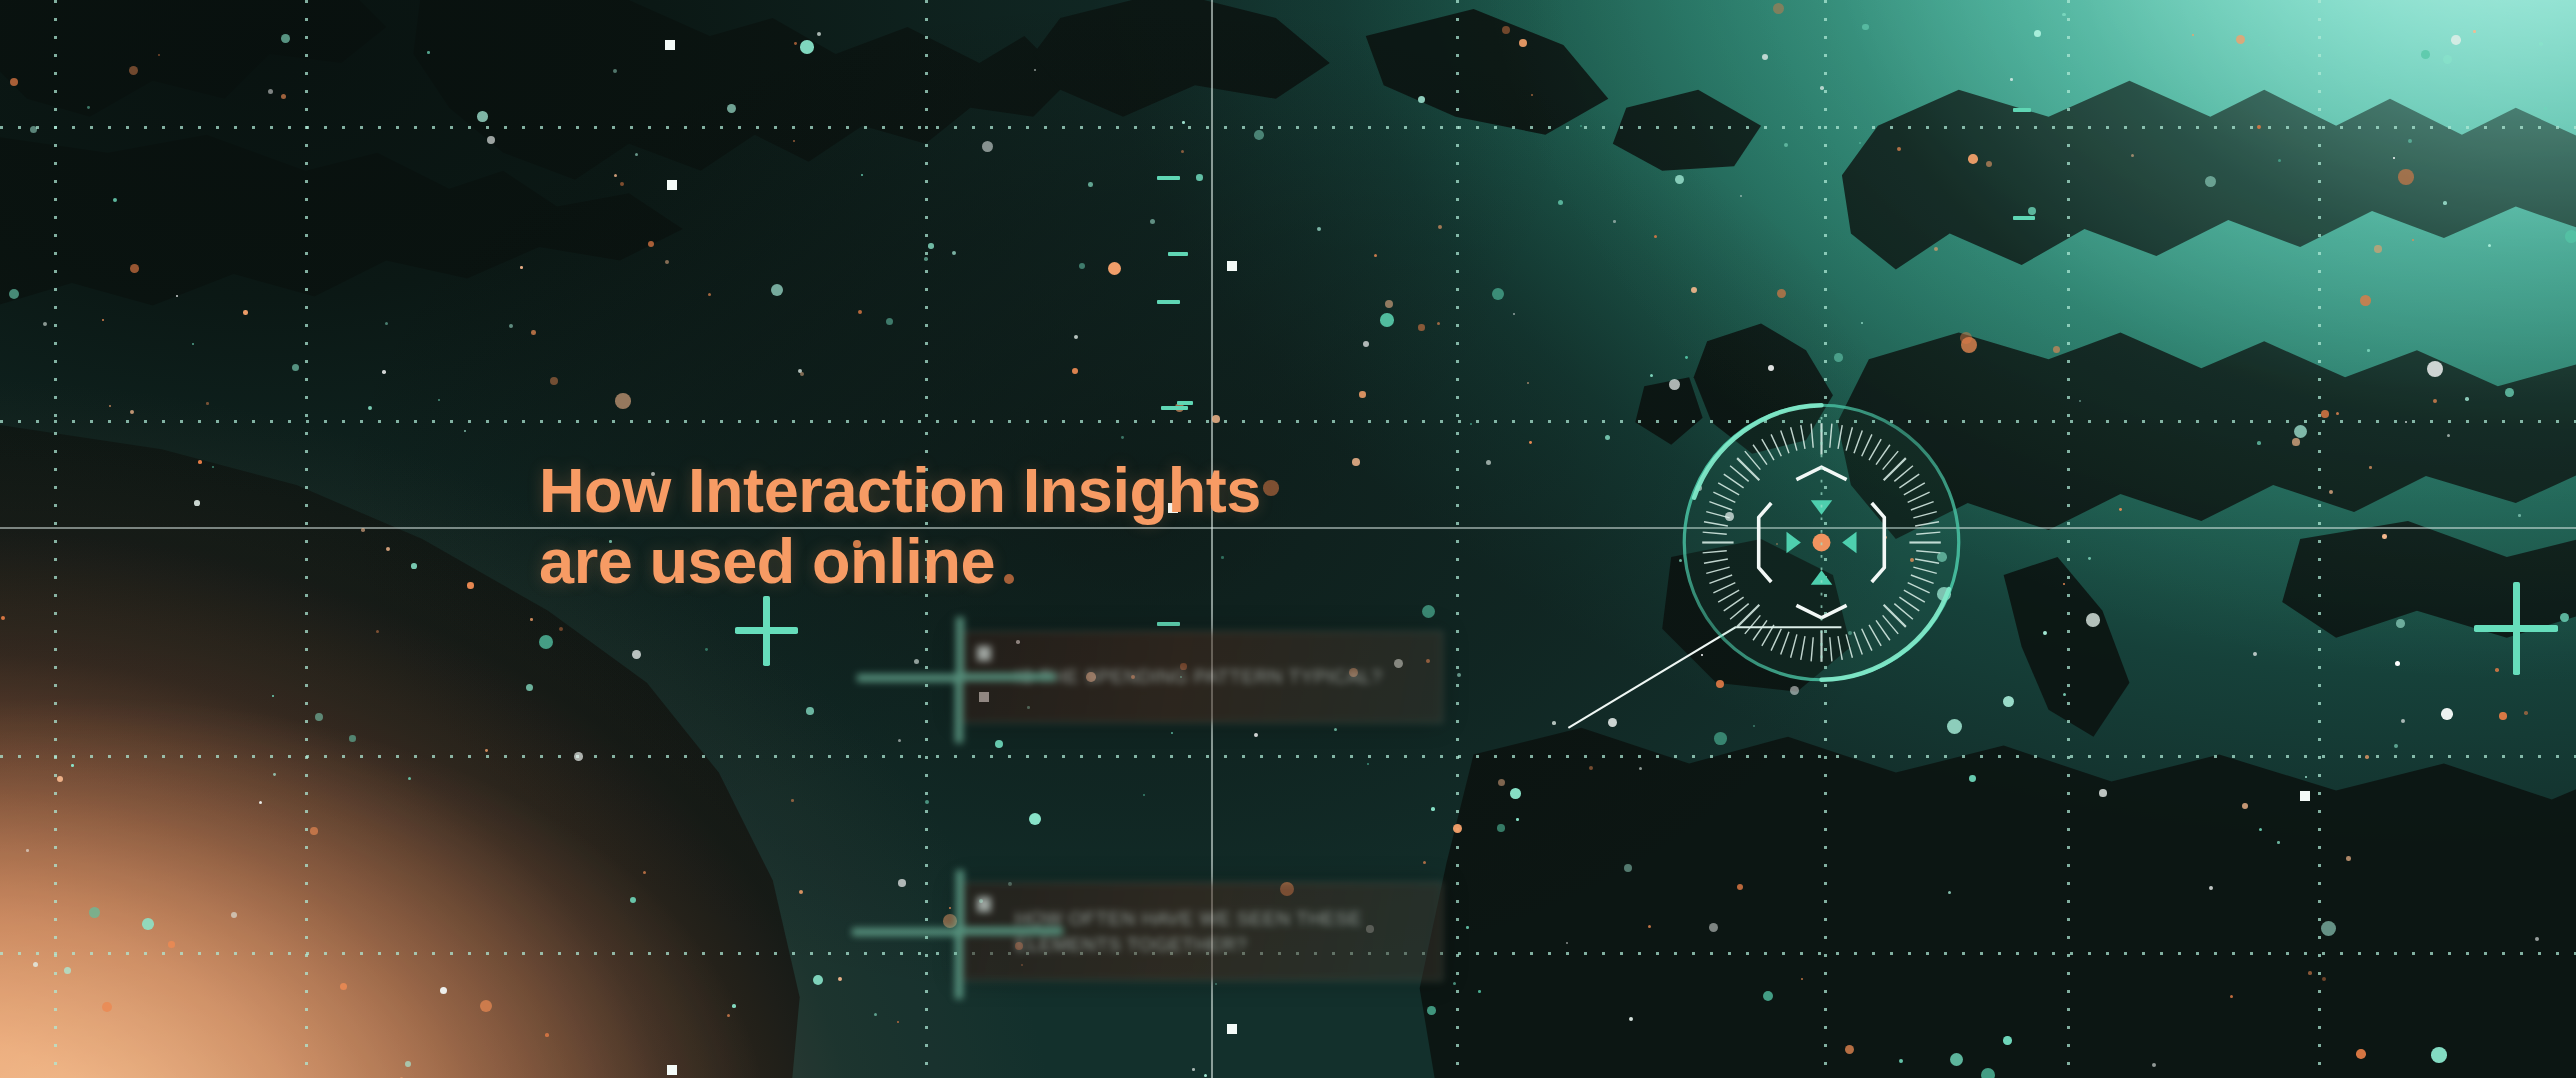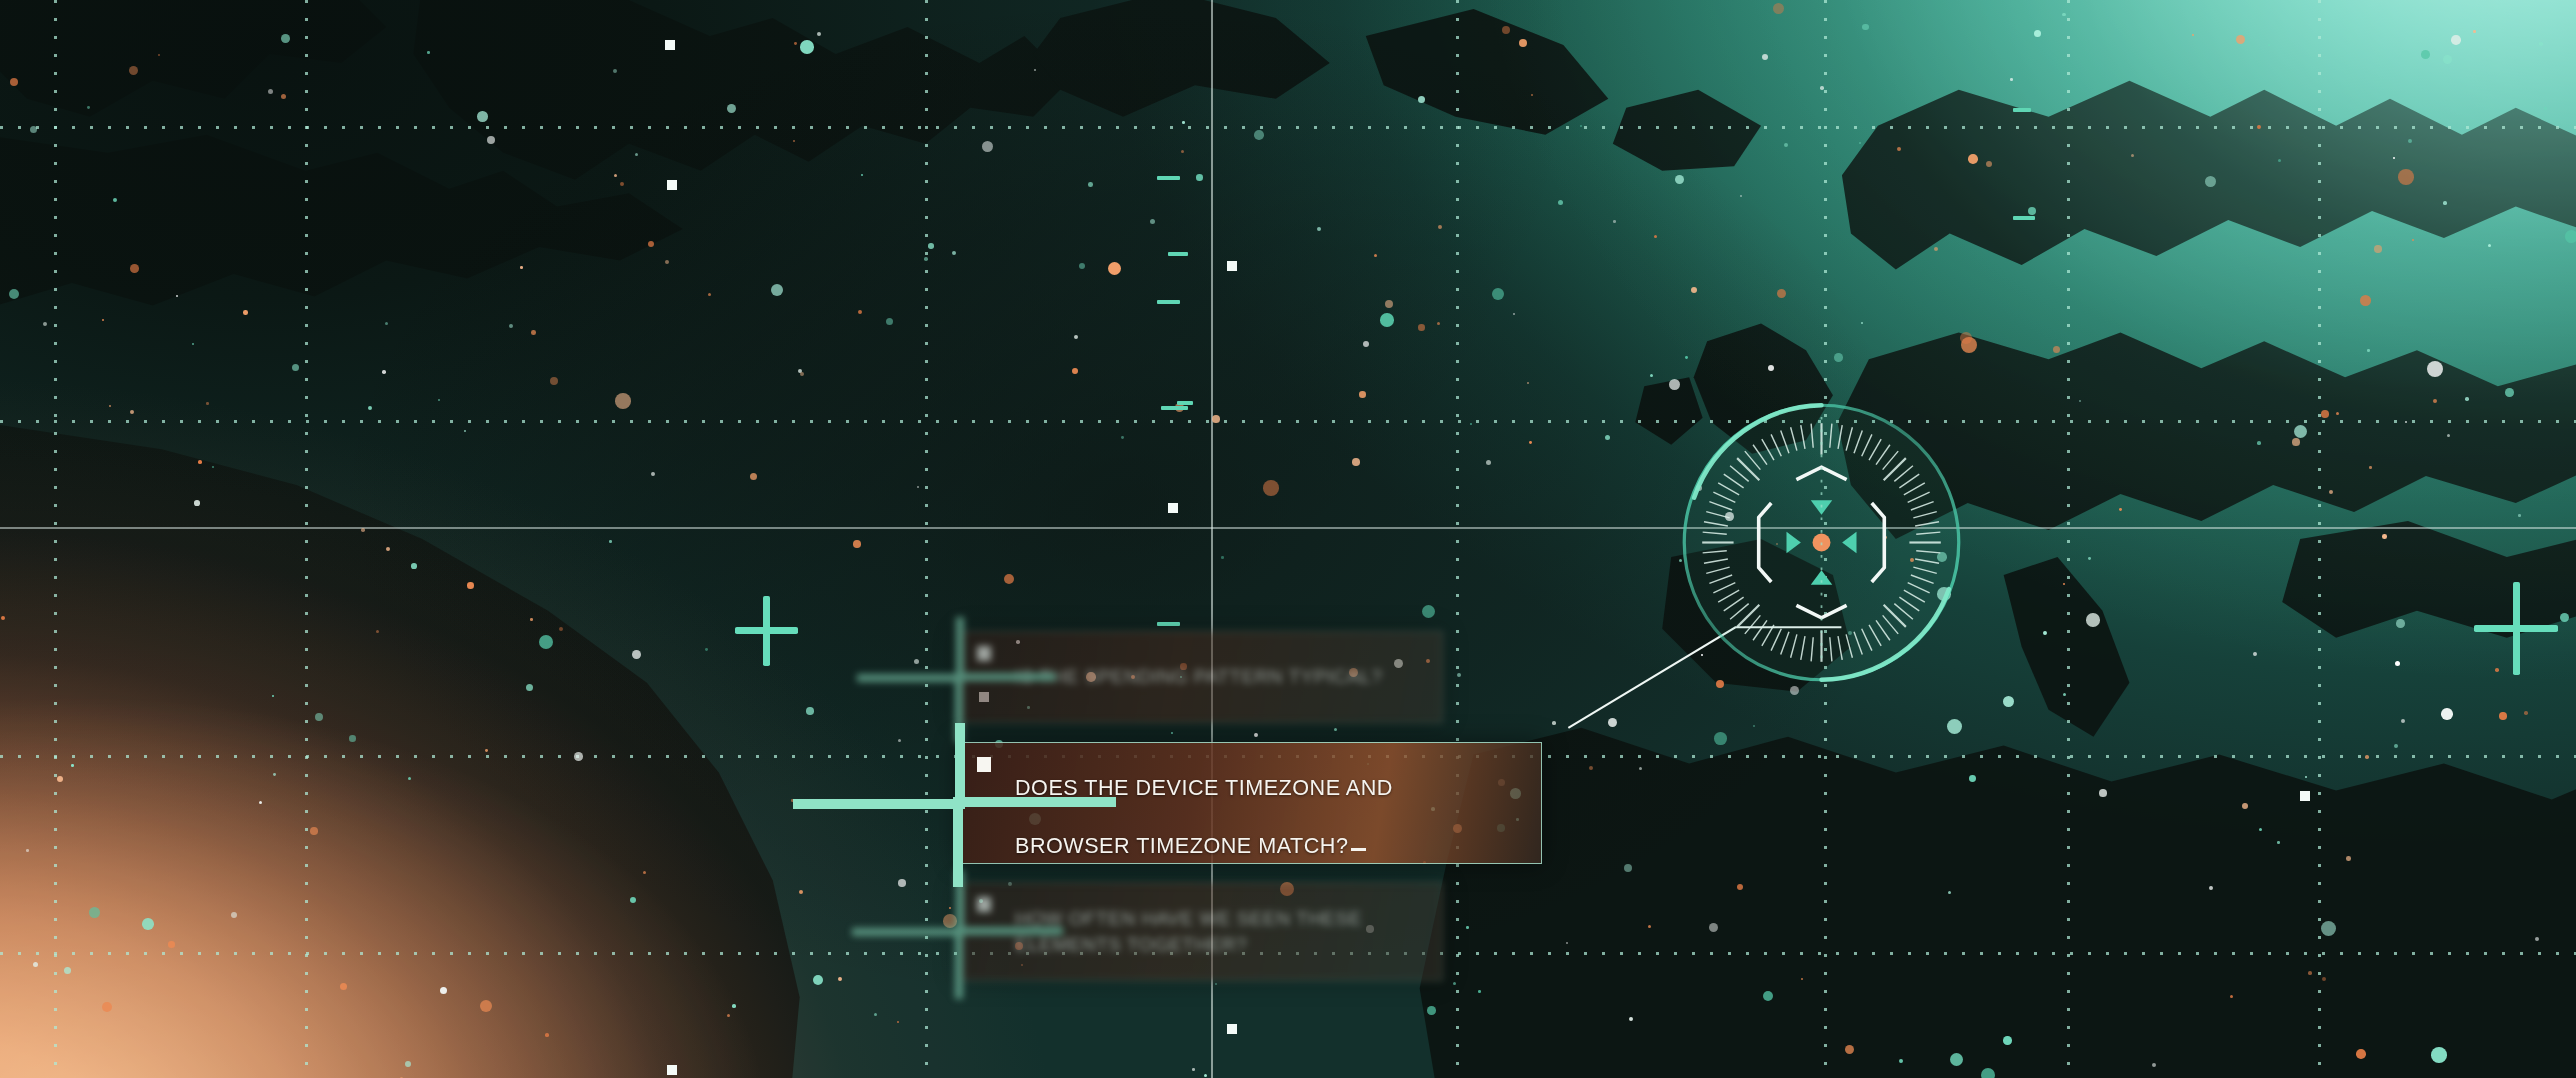--- a/index.html
+++ b/index.html
@@ -696,45 +696,32 @@
       <div class="arm-v" style="left:-4.5px; top:-4.5px; height:70px;"></div>
     </div>
     <div class="br-br">
       <div class="arm-h" style="right:-3.6px; bottom:-4.5px; width:106px;"></div>
       <div class="arm-v" style="right:-4.5px; bottom:-4.5px; height:65px;"></div>
     </div>
     <span class="marker"></span>
     <div class="card-text">IS THE SPENDING PATTERN TYPICAL?</div>
   </div>
 
-  <div class="card focus" id="card1" style="left:958px; top:742px; width:584px; height:122px;">
-    <div class="br-tl">
-      <div class="arm-h" style="left:-5.4px; top:-6.3px; width:162px; height:10px;"></div>
-      <div class="arm-v" style="left:-6.3px; top:-6.3px; height:90px; width:10px;"></div>
-    </div>
-    <div class="br-br">
-      <div class="arm-h" style="right:-5.4px; bottom:-6.3px; width:171px; height:10px;"></div>
-      <div class="arm-v" style="right:-6.3px; bottom:-6.3px; height:86px; width:10px;"></div>
-    </div>
-    <span class="marker"></span>
-    <div class="card-text">
-      <span>DOES THE DEVICE TIMEZONE AND</span><br>
-      <span>BROWSER TIMEZONE MATCH?</span><span class="cursor-bar"></span>
-    </div>
-  </div>
 
   <div class="card dim" id="card2" style="left:958px; top:882px; width:485px; height:99px;">
     <div class="br-tl">
       <div class="arm-h" style="left:-3.6px; top:-4.5px; width:108px;"></div>
       <div class="arm-v" style="left:-4.5px; top:-4.5px; height:72px;"></div>
     </div>
     <div class="br-br">
       <div class="arm-h" style="right:-3.6px; bottom:-4.5px; width:111px;"></div>
       <div class="arm-v" style="right:-4.5px; bottom:-4.5px; height:66px;"></div>
     </div>
     <span class="marker"></span>
     <div class="card-text">HOW OFTEN HAVE WE SEEN THESE
 ELEMENTS TOGETHER?</div>
   </div>
 
+  <h1 id="title">How Interaction Insights
+are used online</h1>
 
 </div>
 
 
 </body></html>

